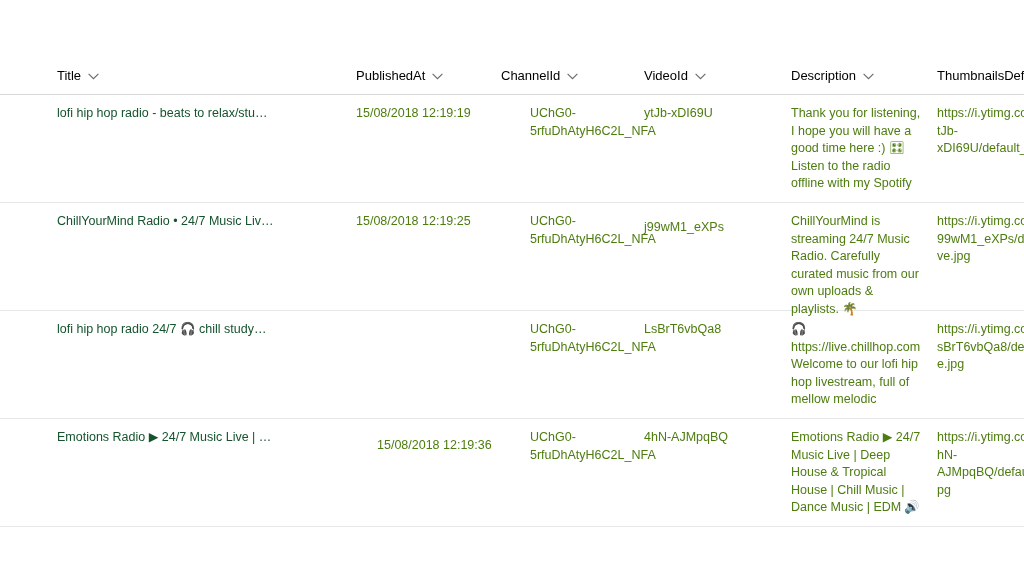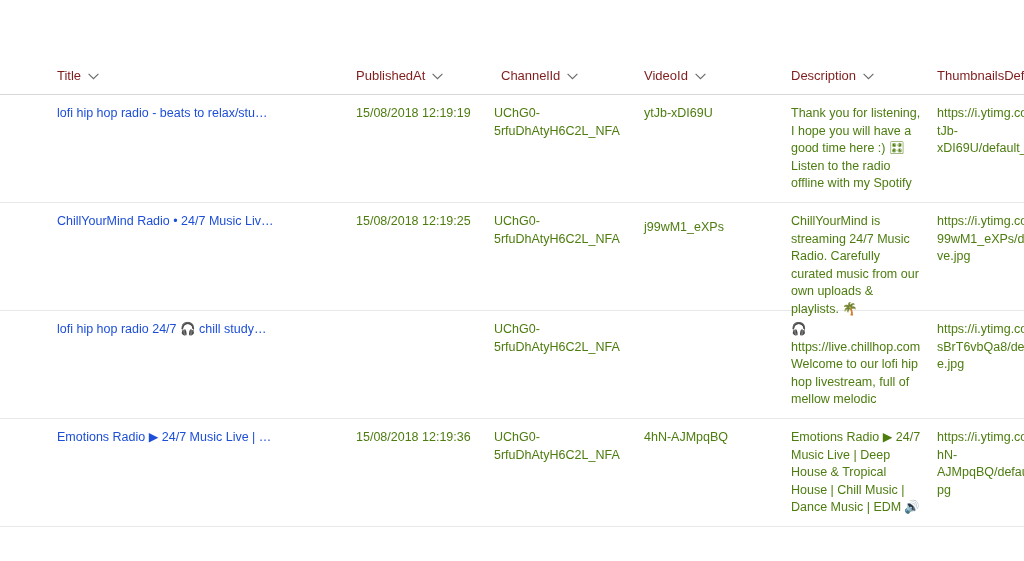--- a/index.html
+++ b/index.html
@@ -45,21 +45,21 @@
     position: relative;
     height: 31px;
     border-bottom: 1px solid #d6d6d6;
   }
 
   .col-head {
     position: absolute;
     top: 4px;
     font-size: 13px;
     font-weight: 400;
-    color: #7f1d1d;
+    color: #000000;
     white-space: nowrap;
     display: flex;
     align-items: center;
     gap: 7px;
     cursor: pointer;
   }
   .col-head .label { display: inline-block; }
 
   .chev {
     display: inline-block;
@@ -81,30 +81,30 @@
   .cell {
     position: absolute;
     font-size: 12.5px;
     line-height: 17.6px;
     color: #4d7c0f;
     word-wrap: break-word;
     overflow-wrap: anywhere;
     white-space: pre-wrap;
   }
   .cell.title-cell {
-    color: #1d4ed8;
+    color: #14532d;
     white-space: nowrap;
     overflow: hidden;
     text-overflow: clip;
   }
 
   
   .c-title { left: 57px;  width: 286px; }
   .c-pub   { left: 356px; width: 136px; }
-  .c-chan  { left: 494px; width: 126px; }
+  .c-chan  { left: 530px; width: 126px; }
   .c-vid   { left: 644px; width: 135px; }
   .c-desc  { left: 791px; width: 132px; }
   .c-thumb { left: 937px; width: 105px; }
 </style>
 </head>
 <body>
 
 <div class="page">
 
 
@@ -169,27 +169,28 @@
           <div class="cell c-title title-cell" style="top: 10px;">ChillYourMind Radio • 24/7 Music Liv…</div>
           <div class="cell c-pub" style="top: 10px;">15/08/2018 12:19:25</div>
           <div class="cell c-chan" style="top: 10px;">UChG0-5rfuDhAtyH6C2L_NFA</div>
           <div class="cell c-vid" style="top: 16px;">j99wM1_eXPs</div>
           <div class="cell c-desc" style="top: 10px;">ChillYourMind is streaming 24/7 Music Radio. Carefully curated music from our own uploads &amp; playlists. 🌴</div>
           <div class="cell c-thumb" style="top: 10px;">https://i.ytimg.co 99wM1_eXPs/de ve.jpg</div>
         </div>
         <div class="row" style="height: 108px;">
           <div class="cell c-title title-cell" style="top: 10px;">lofi hip hop radio 24/7 🎧 chill study…</div>
           <div class="cell c-chan" style="top: 10px;">UChG0-5rfuDhAtyH6C2L_NFA</div>
+          <div class="cell c-vid" style="top: 10px;">LsBrT6vbQa8</div>
           <div class="cell c-desc" style="top: 10px;">🎧
 https://live.chillhop.com Welcome to our lofi hip hop livestream, full of mellow melodic</div>
           <div class="cell c-thumb" style="top: 10px;">https://i.ytimg.co sBrT6vbQa8/def e.jpg</div>
         </div>
         <div class="row" style="height: 108px;">
           <div class="cell c-title title-cell" style="top: 10px;">Emotions Radio ▶ 24/7 Music Live | …</div>
-          <div class="cell c-pub" style="top: 10px;">15/08/2018 12:19:36</div>
+          <div class="cell c-pub" style="top: 18px; margin-left: 21px;">15/08/2018 12:19:36</div>
           <div class="cell c-chan" style="top: 10px;">UChG0-5rfuDhAtyH6C2L_NFA</div>
           <div class="cell c-vid" style="top: 10px;">4hN-AJMpqBQ</div>
           <div class="cell c-desc" style="top: 10px;">Emotions Radio ▶ 24/7 Music Live | Deep House &amp; Tropical House | Chill Music | Dance Music | EDM 🔊</div>
           <div class="cell c-thumb" style="top: 10px;">https://i.ytimg.co hN-AJMpqBQ/defau pg</div>
         </div>
       </div>
 
   </div>
 
 </div>

